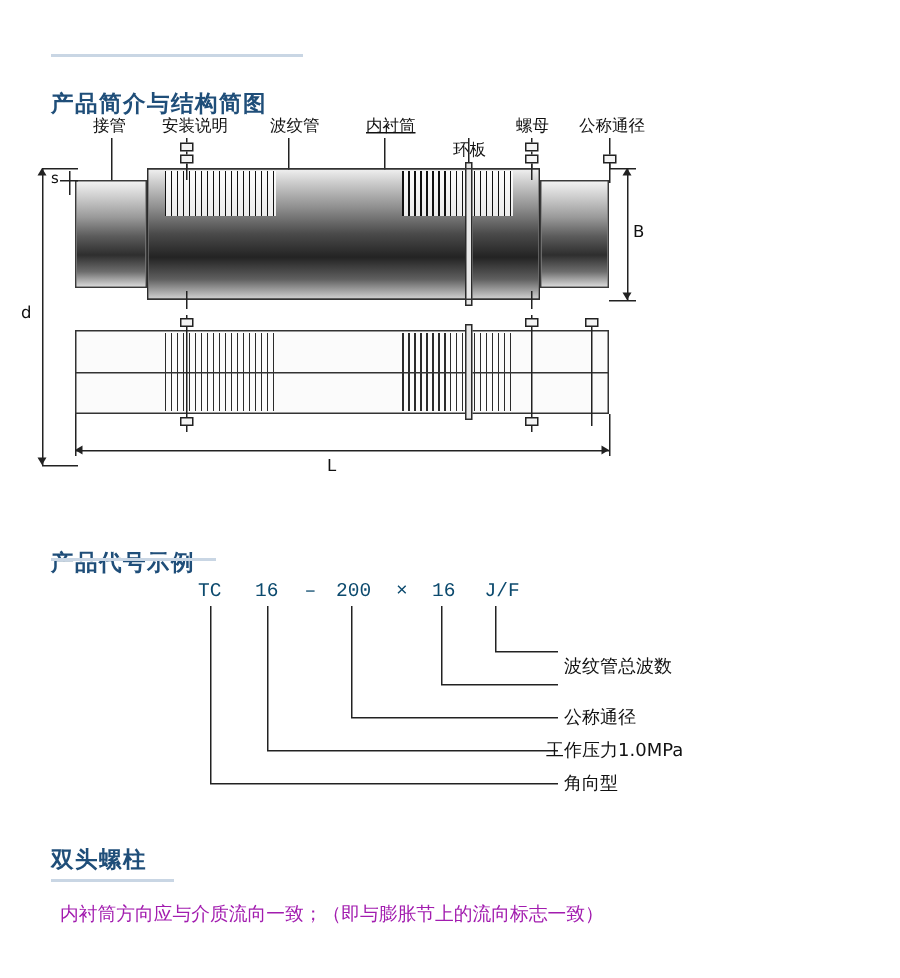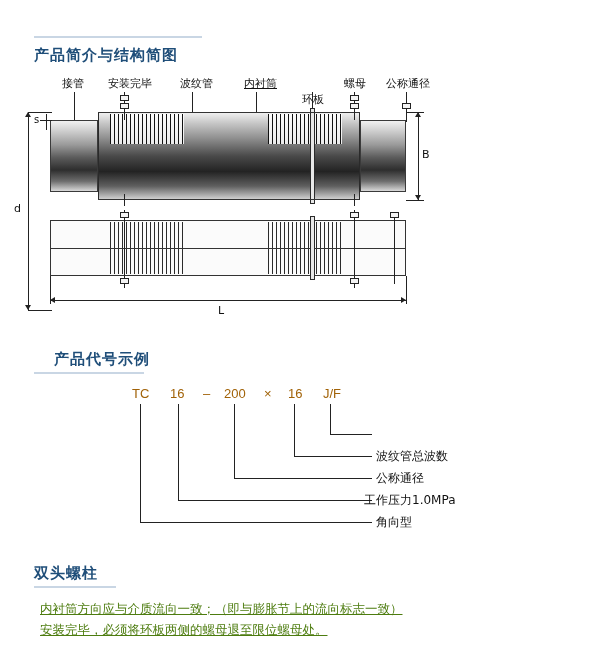--- a/index.html
+++ b/index.html
@@ -134,58 +134,57 @@
   #code-area {
     position: absolute;
     left: 40px;
     top: 372px;
     width: 520px;
     height: 160px;
   }
   .code-token {
     position: absolute;
     font-size: 13px;
-    color: #a16207;
-    white-space: nowrap;
-    font-family: Liberation Sans, sans-serif;
+    color: #0c4a6e;
+    white-space: nowrap;
+    font-family: Liberation Mono, monospace;
   }
   .code-desc {
     position: absolute;
     font-size: 12px;
     color: #111;
     white-space: nowrap;
   }
   .vline { position: absolute; width: 1px; background: #222; }
   .hline { position: absolute; height: 1px; background: #222; }
 
   
   #notes {
     position: absolute;
     left: 40px;
     top: 598px;
     width: 520px;
   }
   .note-line {
     font-size: 12.5px;
-    color: #4d7c0f;
+    color: #a21caf;
     line-height: 21px;
     white-space: nowrap;
-    text-decoration: underline;
   }
 </style>
 </head>
 <body>
 
-<div class="section-title" style="left:34px; top:14px;margin-top:32px;">产品简介与结构简图</div>
+<div class="section-title" style="left:34px; top:28px;margin-top:32px;">产品简介与结构简图</div>
 <div class="title-underline" style="left:34px; top:36px; width:168px;"></div>
 
 <div id="diagram-area">
 
   <div class="lbl" style="left:22px; top:14px;">接管</div>
-  <div class="lbl" style="left:68px; top:14px;">安装完毕</div>
+  <div class="lbl" style="left:68px; top:14px;">安装说明</div>
   <div class="lbl" style="left:140px; top:14px;">波纹管</div>
   <div class="lbl" style="left:204px; top:14px;text-decoration:underline;">内衬筒</div>
   <div class="lbl" style="left:262px; top:14px;margin-top:16px;">环板</div>
   <div class="lbl" style="left:304px; top:14px;">螺母</div>
   <div class="lbl" style="left:346px; top:14px;">公称通径</div>
 
   <div class="leader" style="left:34px; top:30px; height:28px;"></div>
   <div class="leader" style="left:84px; top:30px; height:20px;"></div>
   <div class="leader" style="left:152px; top:30px; height:30px;"></div>
   <div class="leader" style="left:216px; top:30px; height:48px;"></div>
@@ -255,21 +254,21 @@
   <div class="bolt" style="left:350px; top:150px; width:9px; height:6px;"></div>
 
   <div class="dimline" style="left:10px; top:238px; width:356px; height:1px;"></div>
   <div class="arrow-left" style="left:10px; top:235px;"></div>
   <div class="arrow-right" style="left:361px; top:235px;"></div>
   <div class="dimline" style="left:10px; top:214px; width:1px; height:28px;"></div>
   <div class="dimline" style="left:366px; top:214px; width:1px; height:28px;"></div>
   <div class="dimtext" style="left:178px; top:242px;">L</div>
 </div>
 
-<div class="section-title" style="left:34px; top:350px;margin-left:20px;">产品代号示例</div>
+<div class="section-title" style="left:34px; top:366px;">产品代号示例</div>
 <div class="title-underline" style="left:34px; top:372px; width:110px;"></div>
 
 <div id="code-area" style="top:386px;">
 
   <div class="code-token" style="left:92px; top:0px;">TC</div>
   <div class="code-token" style="left:130px; top:0px;">16</div>
   <div class="code-token" style="left:163px; top:0px;">–</div>
   <div class="code-token" style="left:184px; top:0px;">200</div>
   <div class="code-token" style="left:224px; top:0px;">×</div>
   <div class="code-token" style="left:248px; top:0px;">16</div>
@@ -280,25 +279,24 @@
   <div class="vline" style="left:194px; top:18px; height:74px;"></div>
   <div class="vline" style="left:254px; top:18px; height:52px;"></div>
   <div class="vline" style="left:290px; top:18px; height:30px;"></div>
 
   <div class="hline" style="left:290px; top:48px;  width:42px;"></div>
   <div class="hline" style="left:254px; top:70px;  width:78px;"></div>
   <div class="hline" style="left:194px; top:92px;  width:138px;"></div>
   <div class="hline" style="left:138px; top:114px; width:194px;"></div>
   <div class="hline" style="left:100px; top:136px; width:232px;"></div>
 
-  <div class="code-desc" style="left:336px; top:62px;">波纹管总波数</div>
+  <div class="code-desc" style="left:336px; top:50px;">波纹管总波数</div>
   <div class="code-desc" style="left:336px; top:84px;">公称通径</div>
   <div class="code-desc" style="left:324px; top:106px;">工作压力1.0MPa</div>
   <div class="code-desc" style="left:336px; top:128px;">角向型</div>
 </div>
 
 <div class="section-title" style="left:34px; top:564px;">双头螺柱</div>
 <div class="title-underline" style="left:34px; top:586px; width:82px;"></div>
 
 <div id="notes">
   <div class="note-line">内衬筒方向应与介质流向一致；（即与膨胀节上的流向标志一致）</div>
-  <div class="note-line">安装完毕，必须将环板两侧的螺母退至限位螺母处。</div>
 </div>
 
 </body></html>

